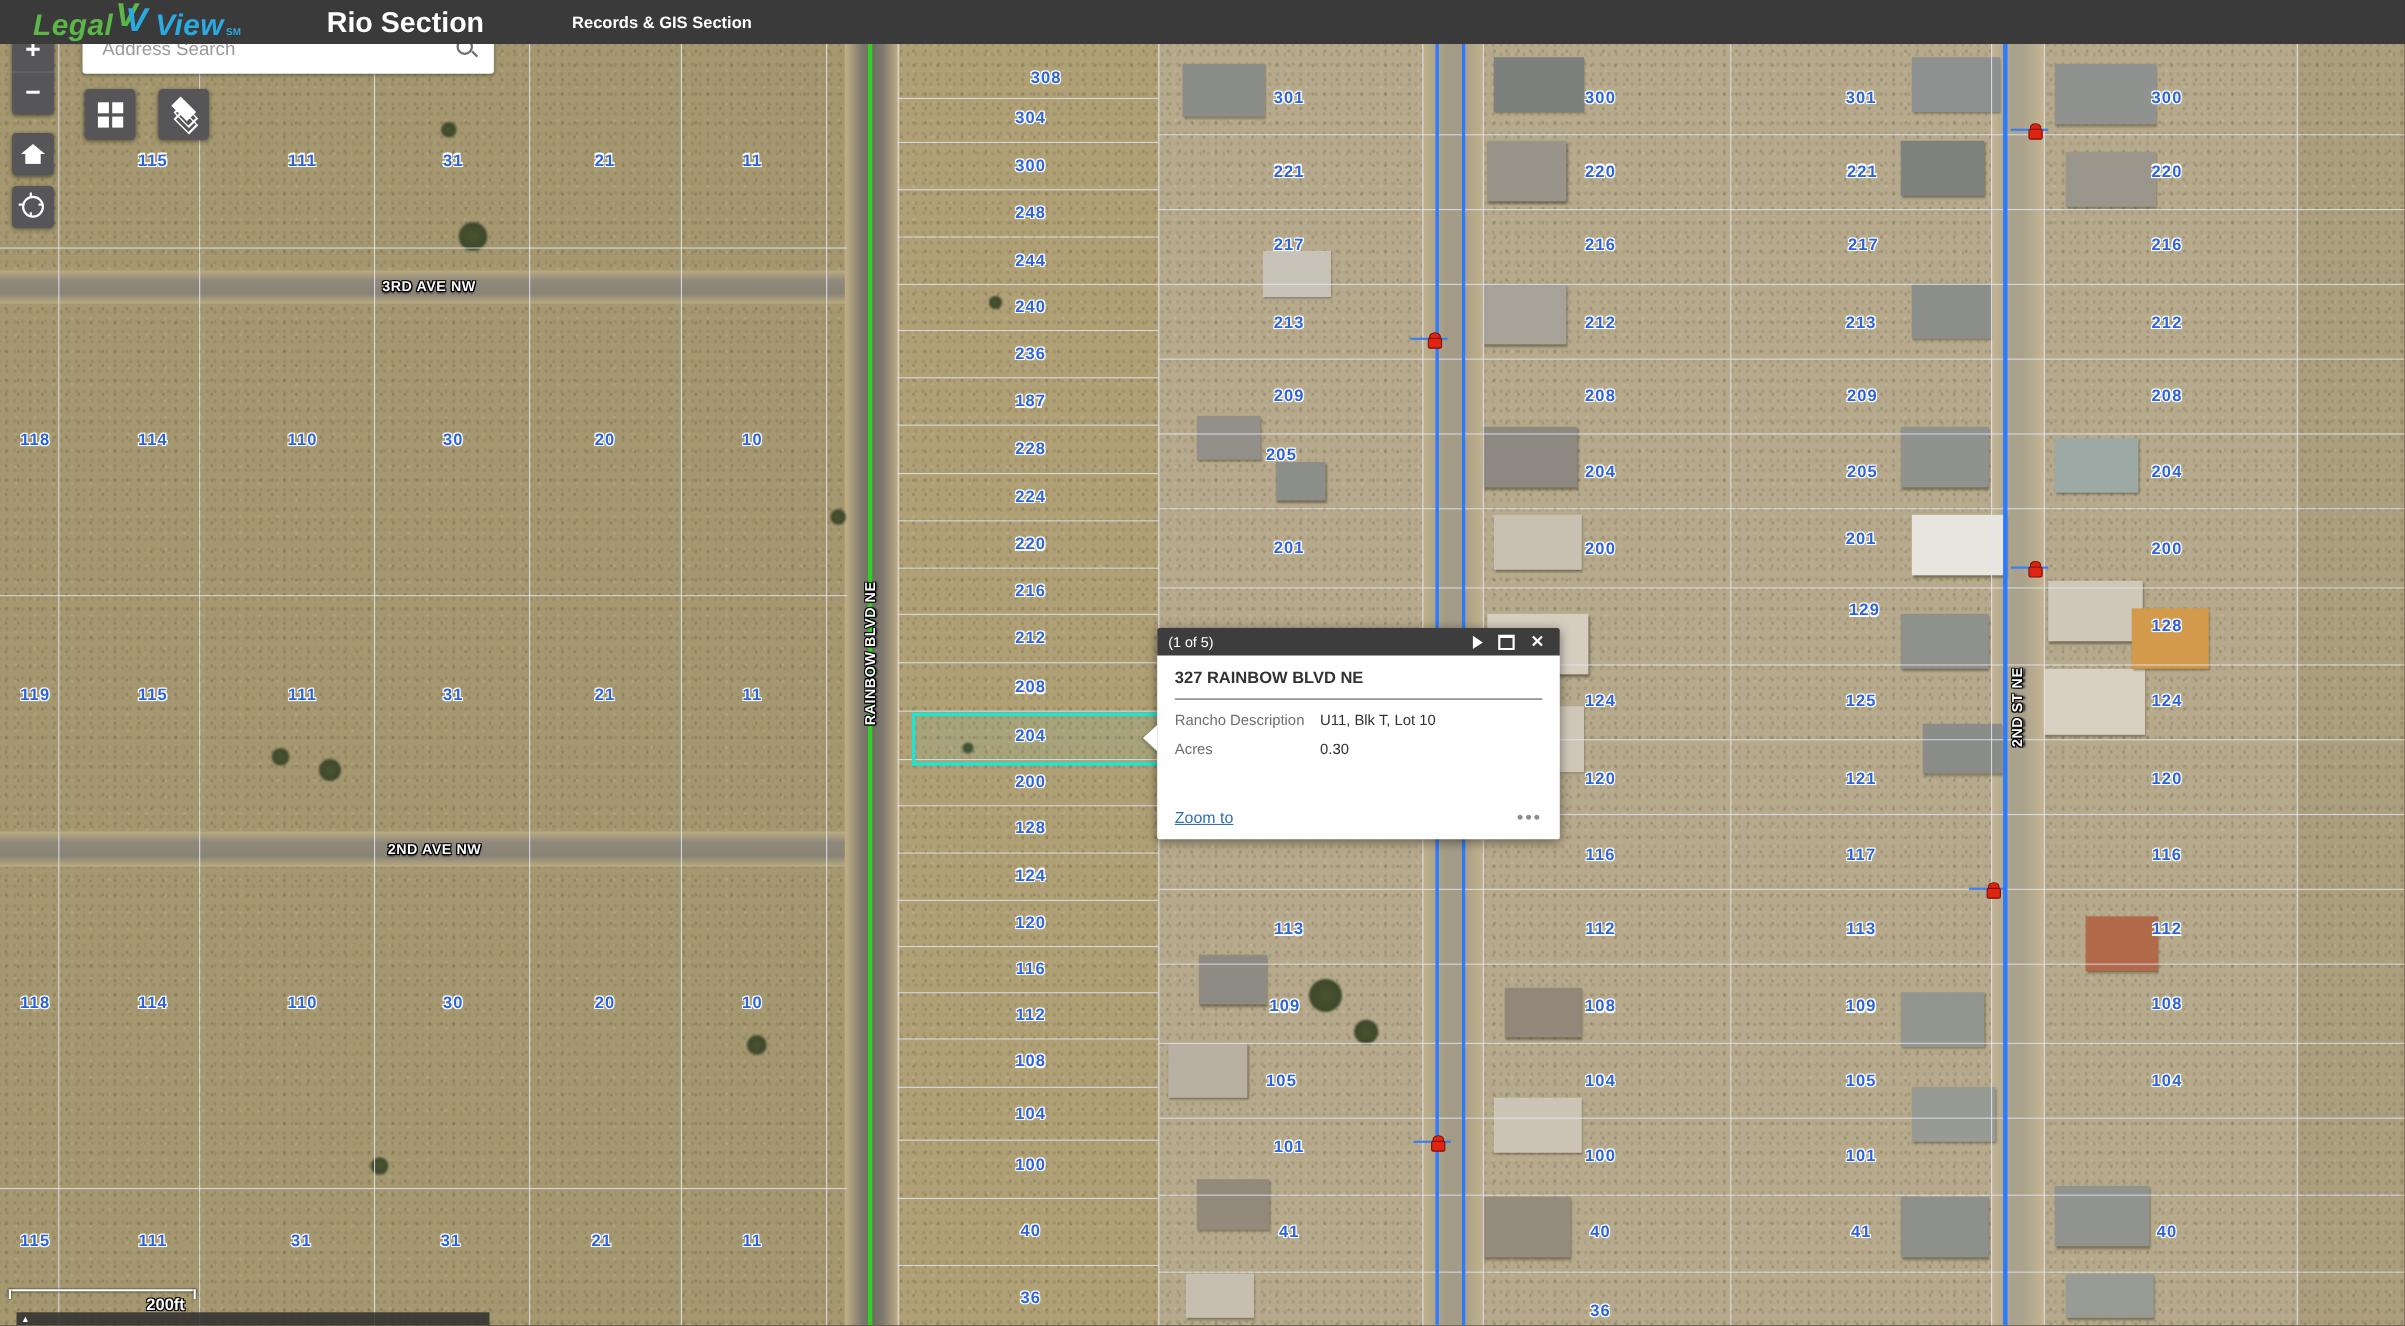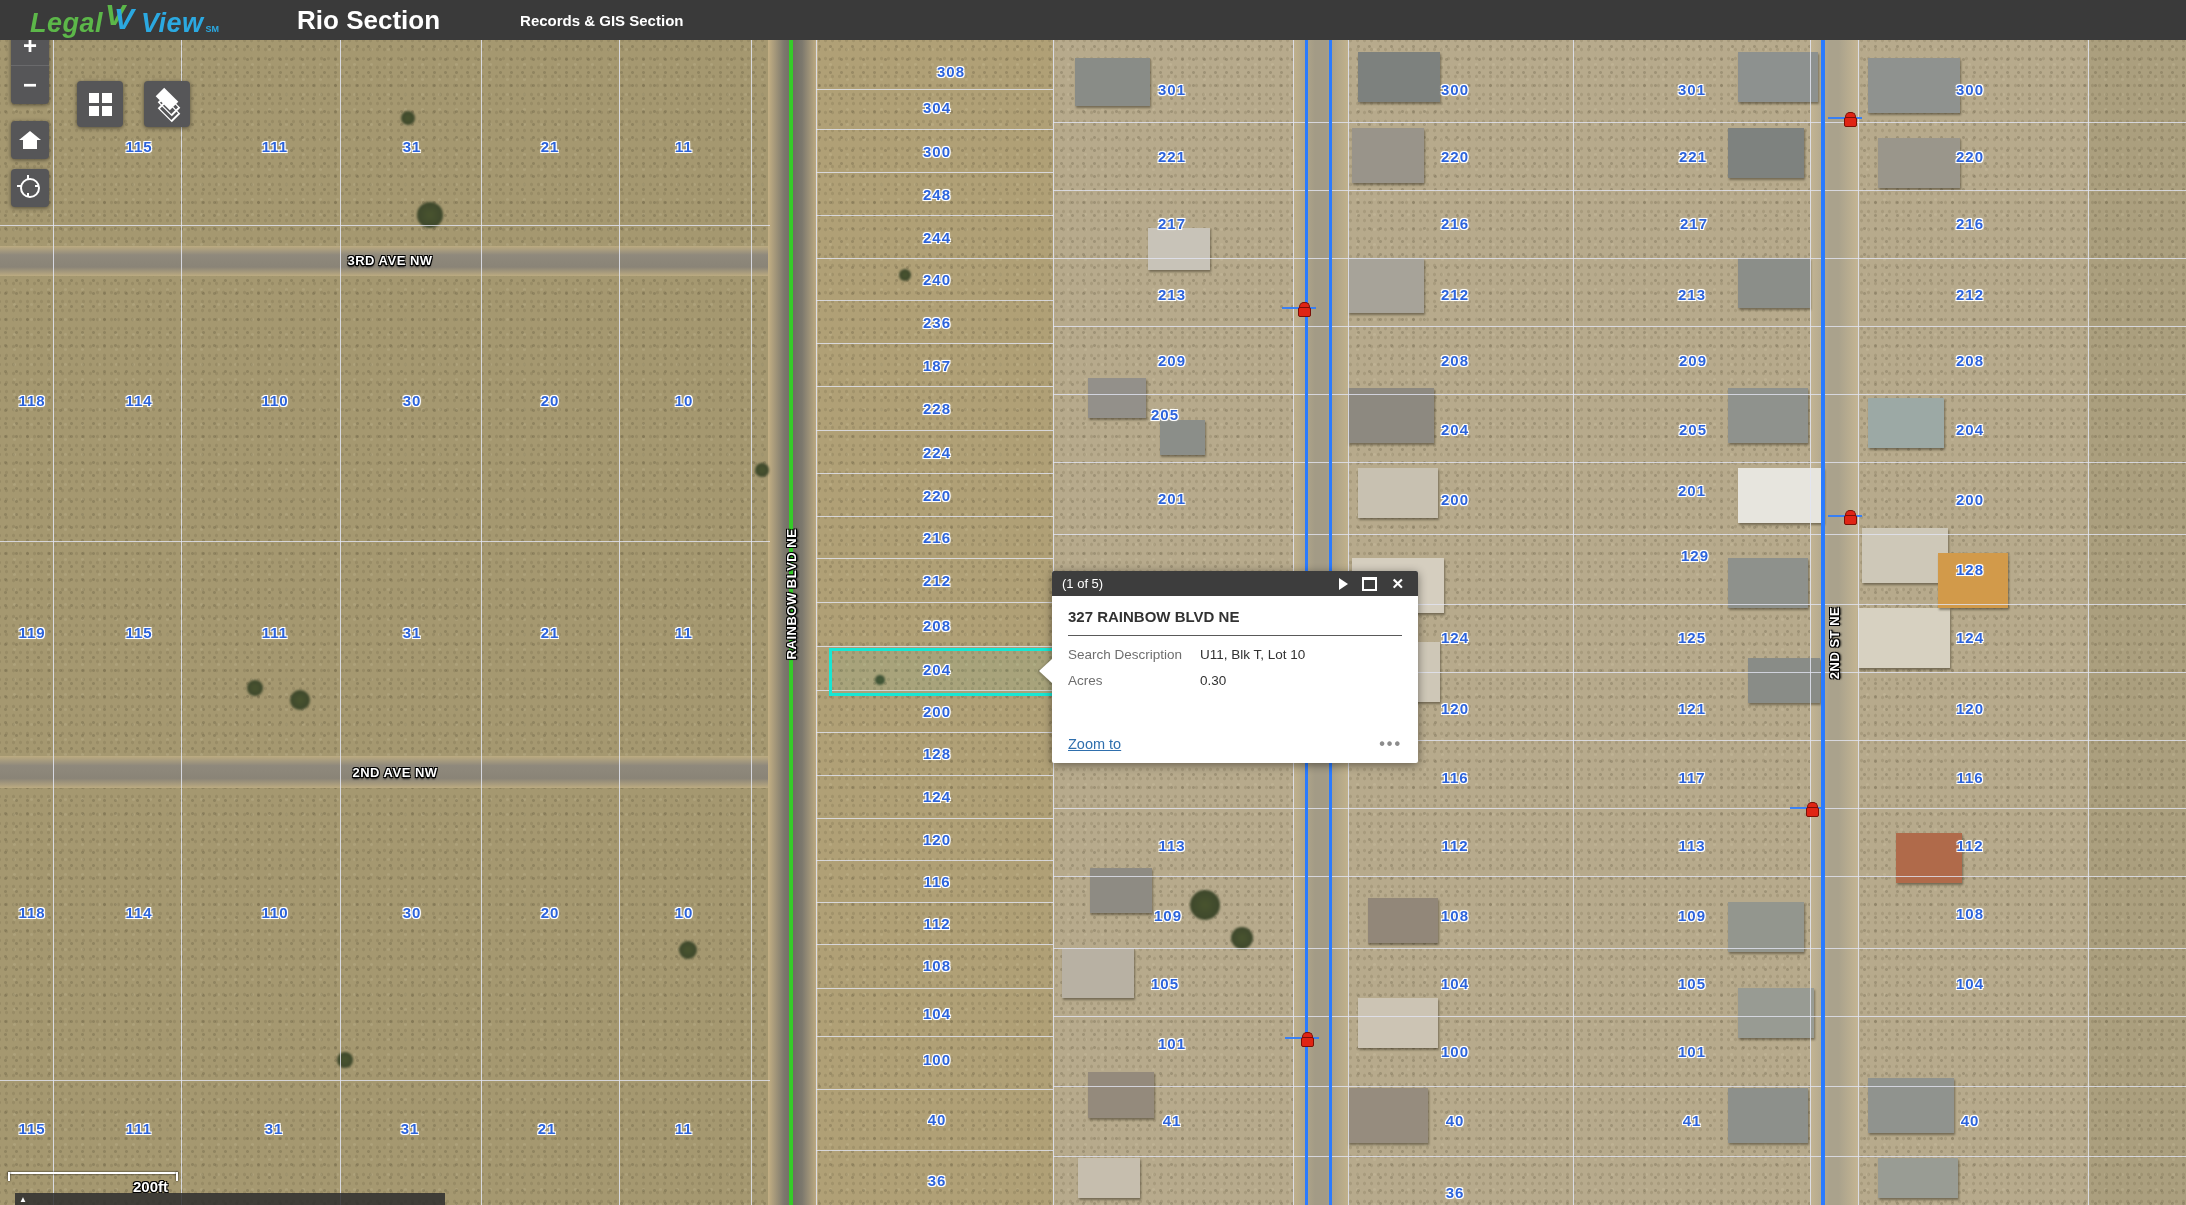--- a/index.html
+++ b/index.html
@@ -437,35 +437,42 @@
             <span class="tri-r"></span>
           </span>
         <span class="phicon">
             <span class="maxi"></span>
           </span>
         <span class="phicon xch">✕</span>
       </div>
       <div id="popup-body">
         <div id="popup-title">327 RAINBOW BLVD NE</div>
         <div class="prow">
-          <span class="pl">Search Description</span>
+          <span class="pl">Rancho Description</span>
           <span class="pv">U11, Blk T, Lot 10</span>
         </div>
         <div class="prow">
           <span class="pl">Acres</span>
           <span class="pv">0.30</span>
         </div>
       </div>
       <div id="popup-foot">
         <span id="zoomto">Zoom to</span>
         <span id="dots">•••</span>
       </div>
     </div>
   </div>
 
+  <div id="searchbox">
+    <input type="text" placeholder="Address Search" style="">
+    <span id="search-ic">
+        <span class="lens"></span>
+        <span class="handle"></span>
+      </span>
+  </div>
 
   <div id="zoomgrp" class="ctl">
     <div class="ctl-btn">+</div>
     <div class="ctl-btn">−</div>
   </div>
 
   <div id="homebtn" class="ctl">
     <div class="ctl-btn" style="flex-direction:column">
       <span class="home-roof"></span>
         <span class="home-body"></span>

